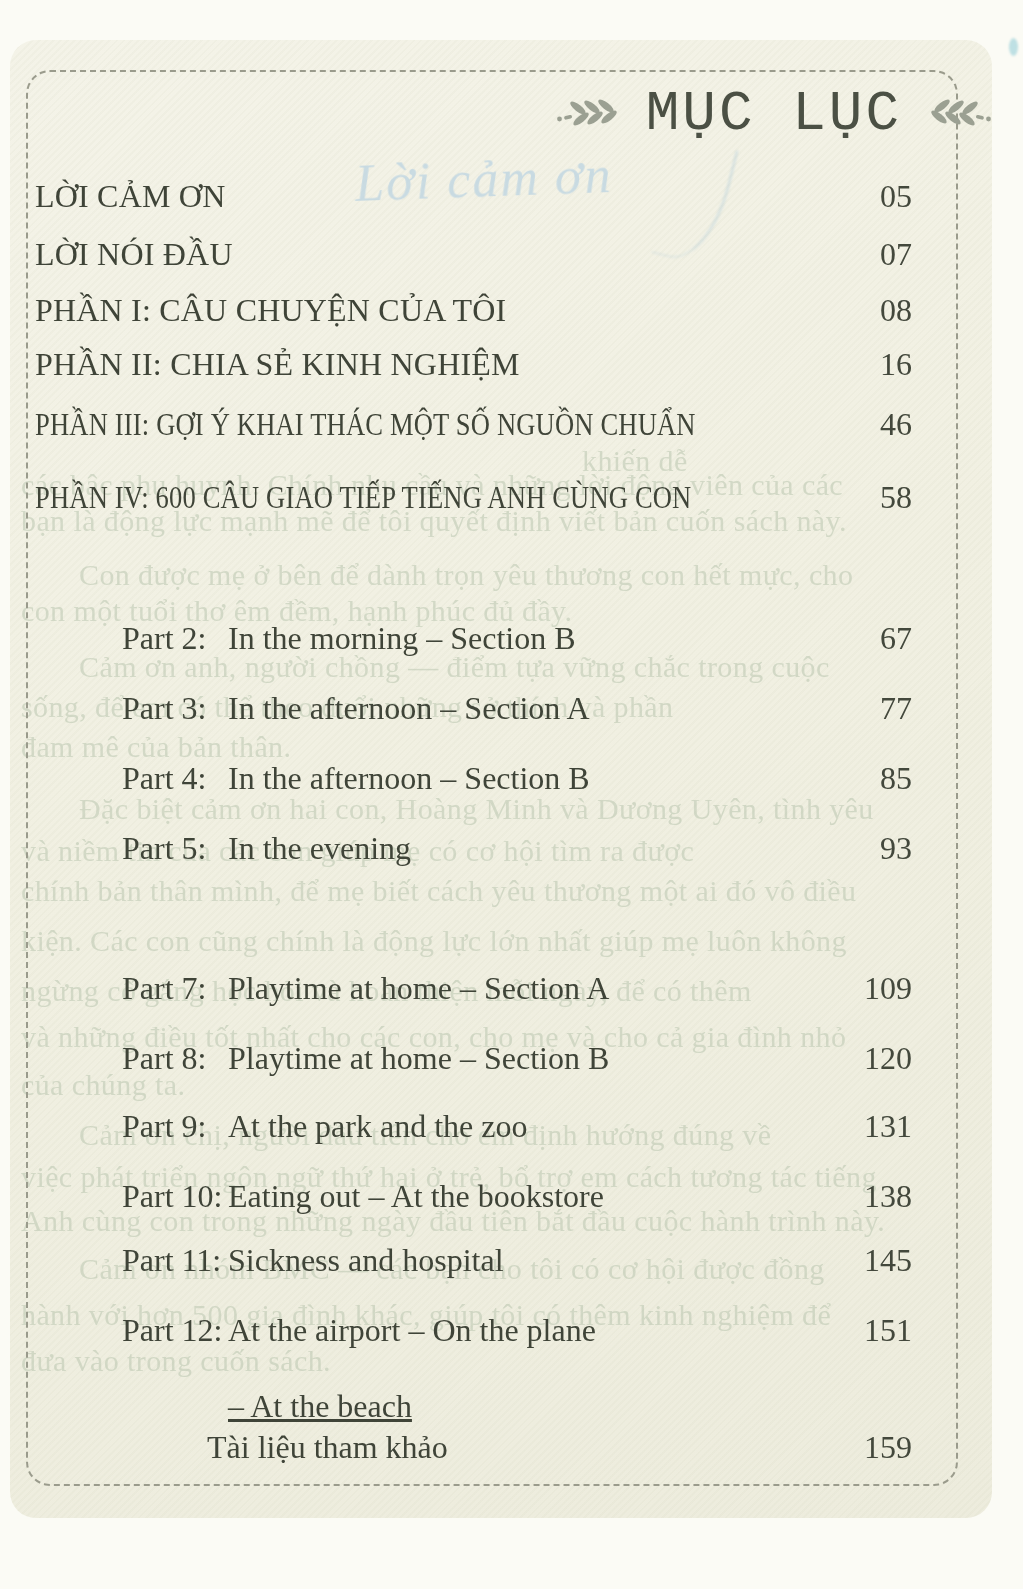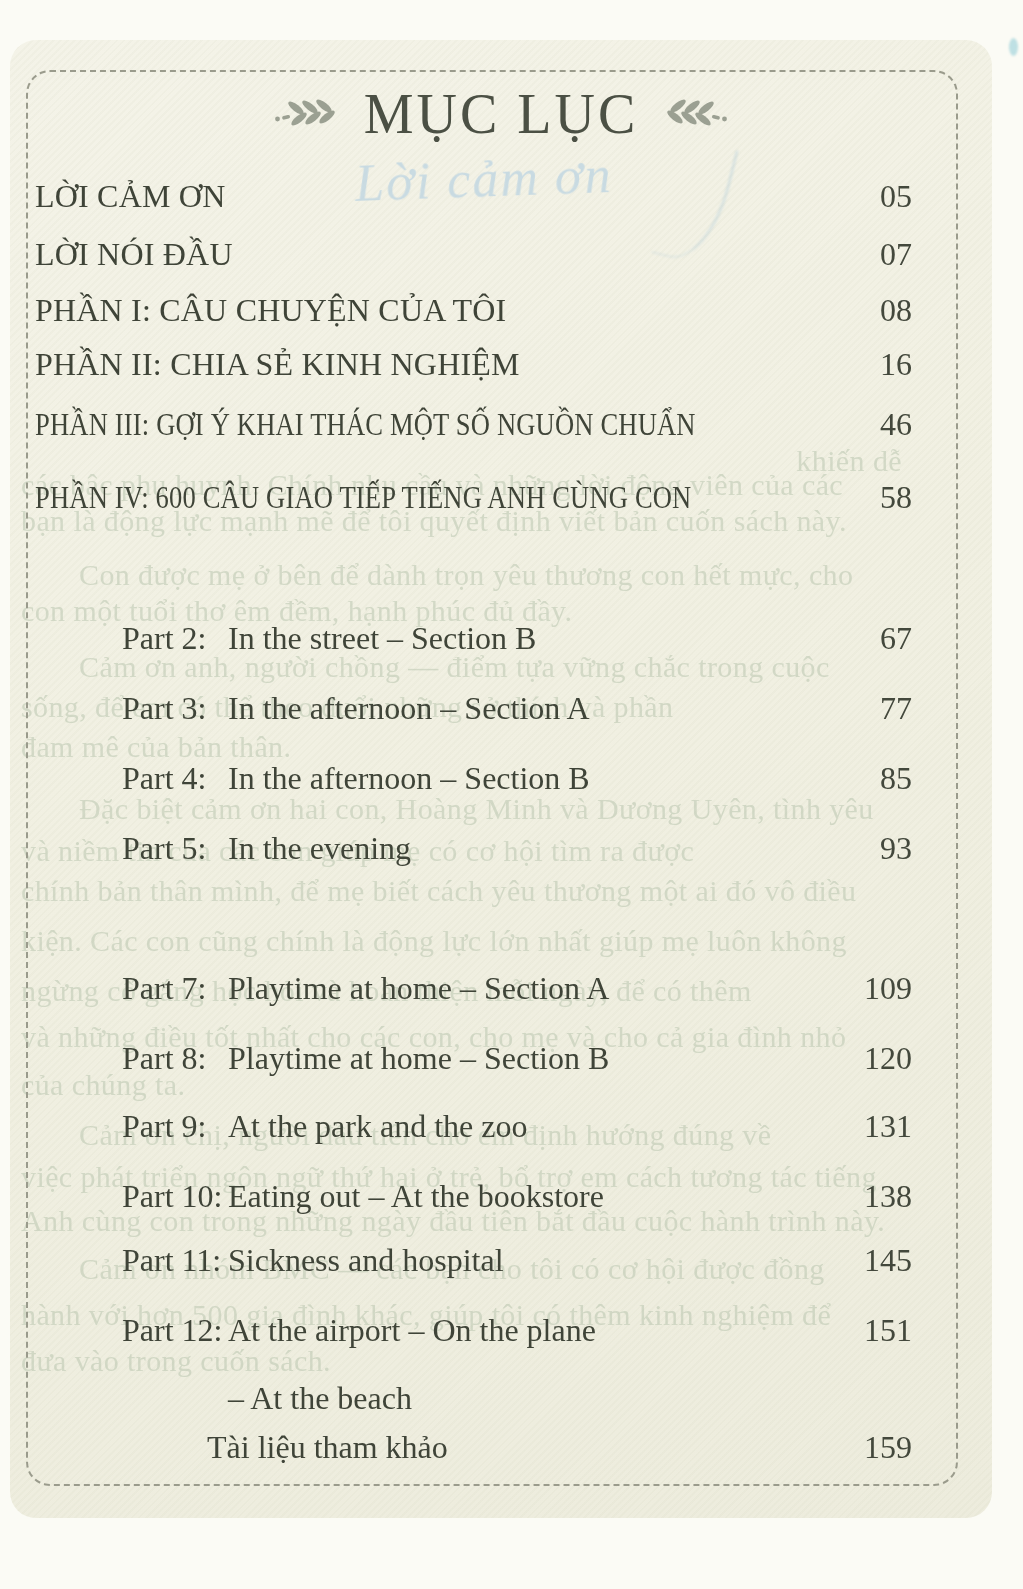--- a/index.html
+++ b/index.html
@@ -26,53 +26,53 @@
     pointer-events:none;
   }
   
   .ghost-layer { position:absolute; inset:0; overflow:hidden; border-radius:26px; }
   .ghost-line {
     position:absolute; left:11px; width:912px;
     font-size:30px; line-height:38px; color:#b6c3ac; opacity:.5;
     filter:blur(.7px); letter-spacing:.4px; white-space:nowrap; overflow:hidden;
   }
   .ghost-line.indent { text-indent:58px; }
-  .ghost-line.frag { left:auto; right:90px; width:320px; text-align:right; }
+  .ghost-line.frag { left:auto; right:90px; width:320px; }
   .ghost-script {
     position:absolute; top:108px; left:345px; width:340px;
     font-style:italic; font-size:52px; color:#c2d7e2; opacity:.85;
     filter:blur(.6px); transform:rotate(-2deg); letter-spacing:2px;
   }
   .ghost-flourish {
     position:absolute; top:102px; left:655px; width:60px; height:120px;
     border-right:3px solid rgba(165,198,214,.35); border-bottom:2px solid rgba(165,198,214,.22);
     border-radius:0 0 70% 0; transform:rotate(14deg); filter:blur(1px);
   }
   
   .title-row {
     position:absolute; top:44px; left:0; width:100%;
-    display:flex; justify-content:center; align-items:center; gap:24px;
+    display:flex; justify-content:flex-end; align-items:center; gap:24px;font-family:Liberation Mono, monospace;
   }
   .title {
     font-size:56px; font-weight:normal; letter-spacing:3px;
     color:#4b5044; line-height:60px;
   }
   .orn { flex:0 0 auto; }
   .orn.right { transform:scaleX(-1); }
   
   .row {
     position:absolute; left:25px; right:70px; height:40px;
     font-size:32px; line-height:40px; color:#3f4438;
   }
   .row .pg { position:absolute; right:10px; top:0; color:#43483c; }
   .front .lbl { display:inline-block; white-space:nowrap; transform-origin:left center; letter-spacing:.2px; }
   .front .lbl.sc { transform:scaleX(.83); }
   .part .plabel { position:absolute; left:87px; white-space:nowrap; }
   .part .ptitle { position:absolute; left:193px; white-space:nowrap; }
-  .part .ptitle .tline2 { margin-top:28px; line-height:40px; }
+  .part .ptitle .tline2 { margin-top:36px; line-height:40px;text-decoration:underline; }
   .reference .lbl { position:absolute; left:172px; white-space:nowrap; }
   
   .cyan-dot {
     position:absolute; right:5px; top:38px; width:9px; height:18px;
     background:rgba(140,203,214,.55); border-radius:50%; filter:blur(1px);
   }
 </style>
 </head>
 <body>
 
@@ -155,21 +155,21 @@
       <span class="lbl sc">PHẦN III: GỢI Ý KHAI THÁC MỘT SỐ NGUỒN CHUẨN</span>
       <span class="pg">46</span>
     </div>
     <div class="row front" style="top:437px">
       <span class="lbl sc">PHẦN IV: 600 CÂU GIAO TIẾP TIẾNG ANH CÙNG CON</span>
       <span class="pg">58</span>
     </div>
 
     <div class="row part" style="top:578px">
       <span class="plabel">Part 2:</span>
-      <span class="ptitle">In the street – Section B</span>
+      <span class="ptitle">In the morning – Section B</span>
       <span class="pg">67</span>
     </div>
     <div class="row part" style="top:648px">
       <span class="plabel">Part 3:</span>
       <span class="ptitle">In the afternoon – Section A</span>
       <span class="pg">77</span>
     </div>
     <div class="row part" style="top:718px">
       <span class="plabel">Part 4:</span>
       <span class="ptitle">In the afternoon – Section B</span>

